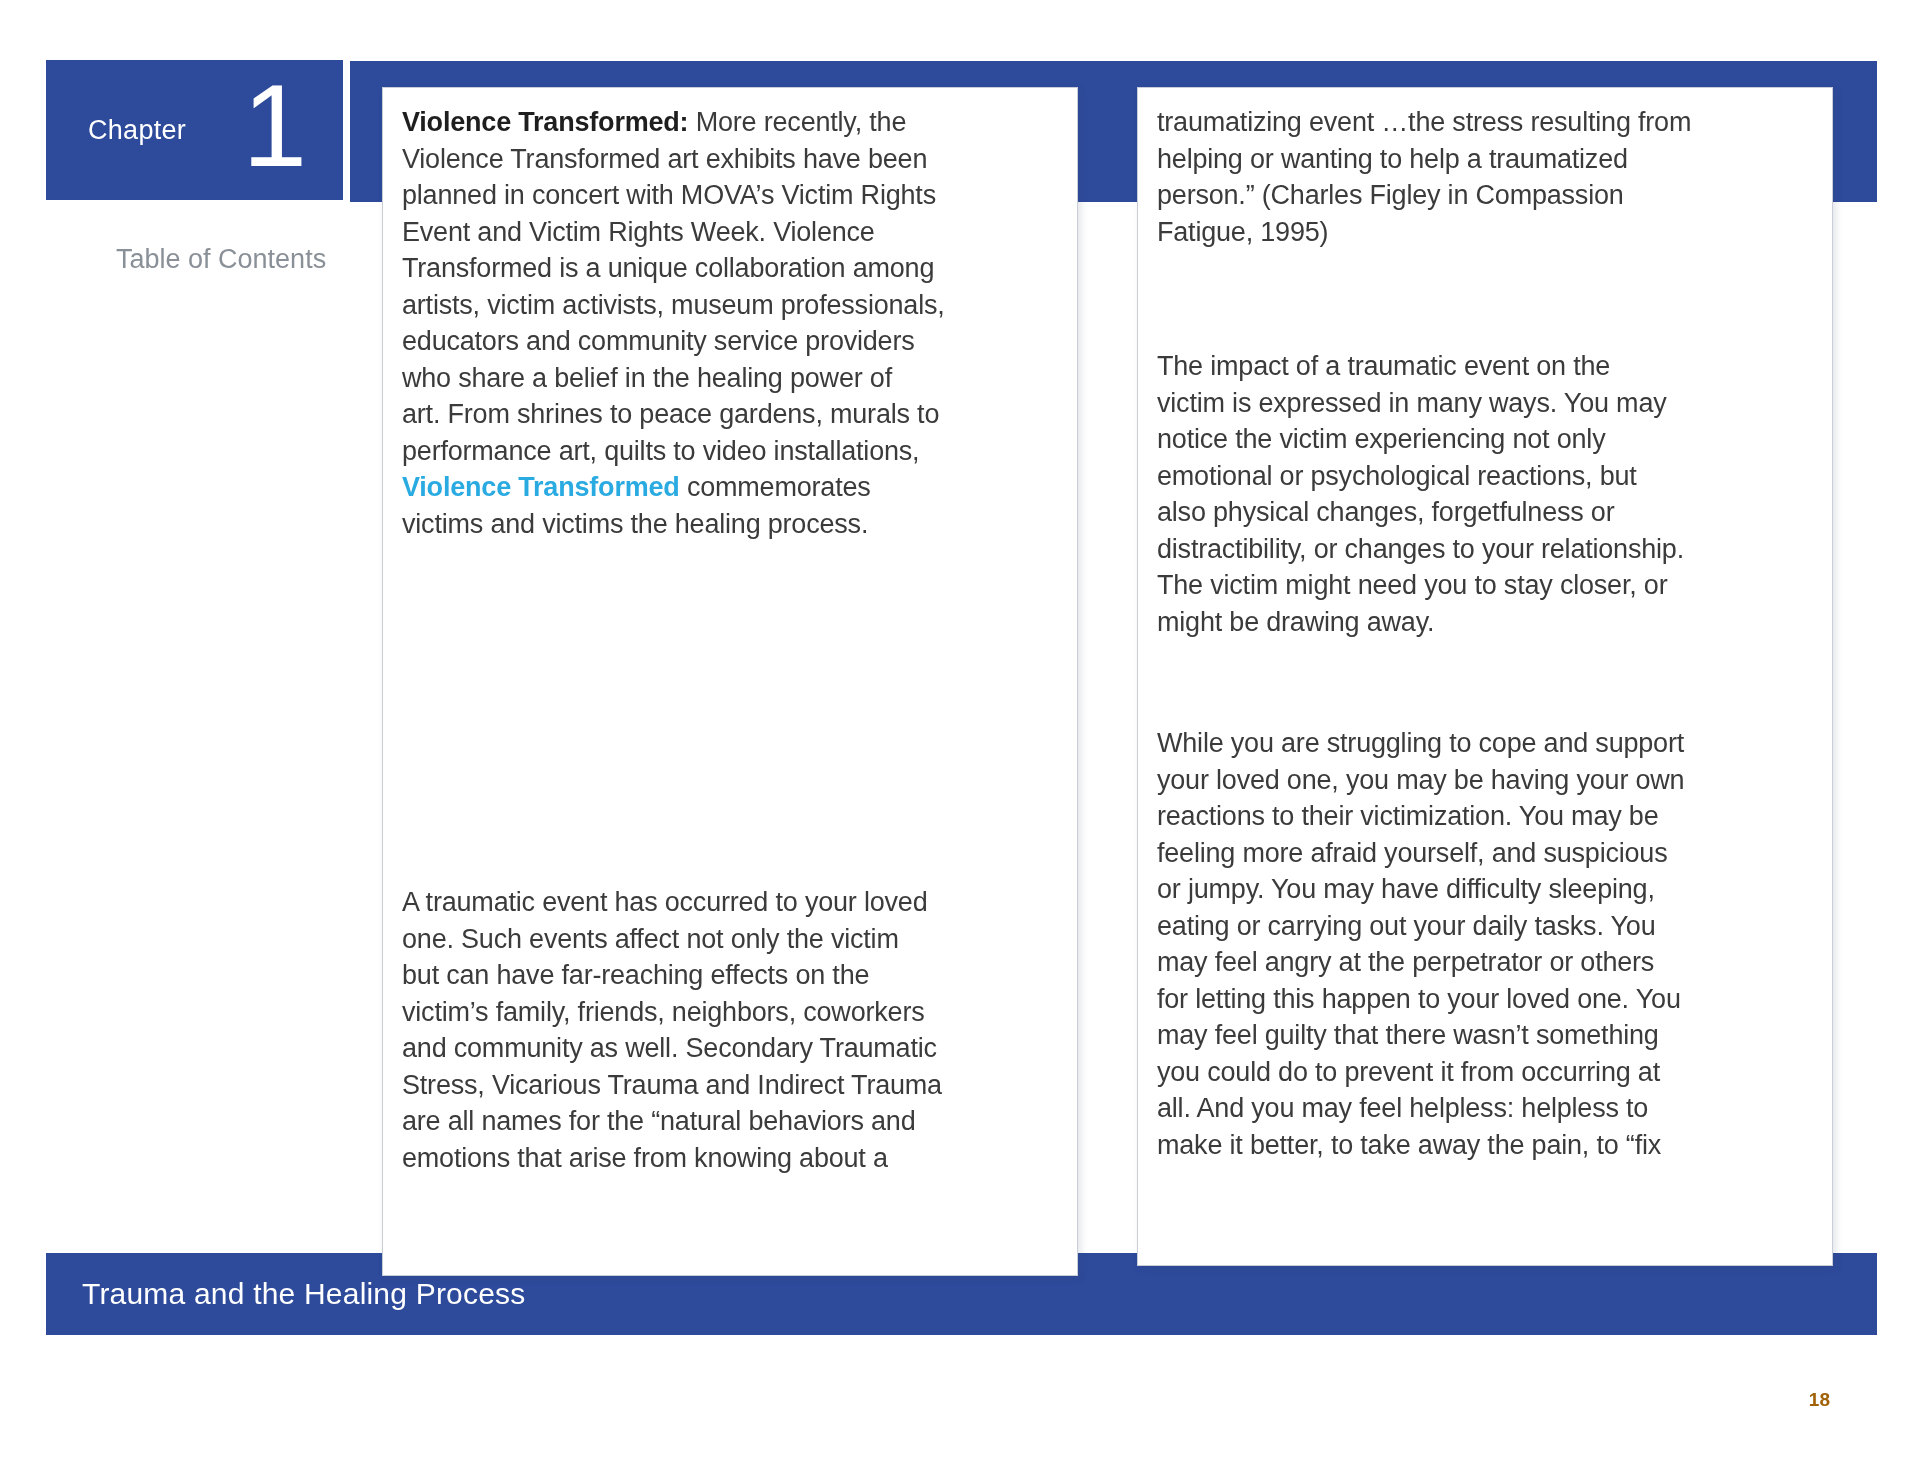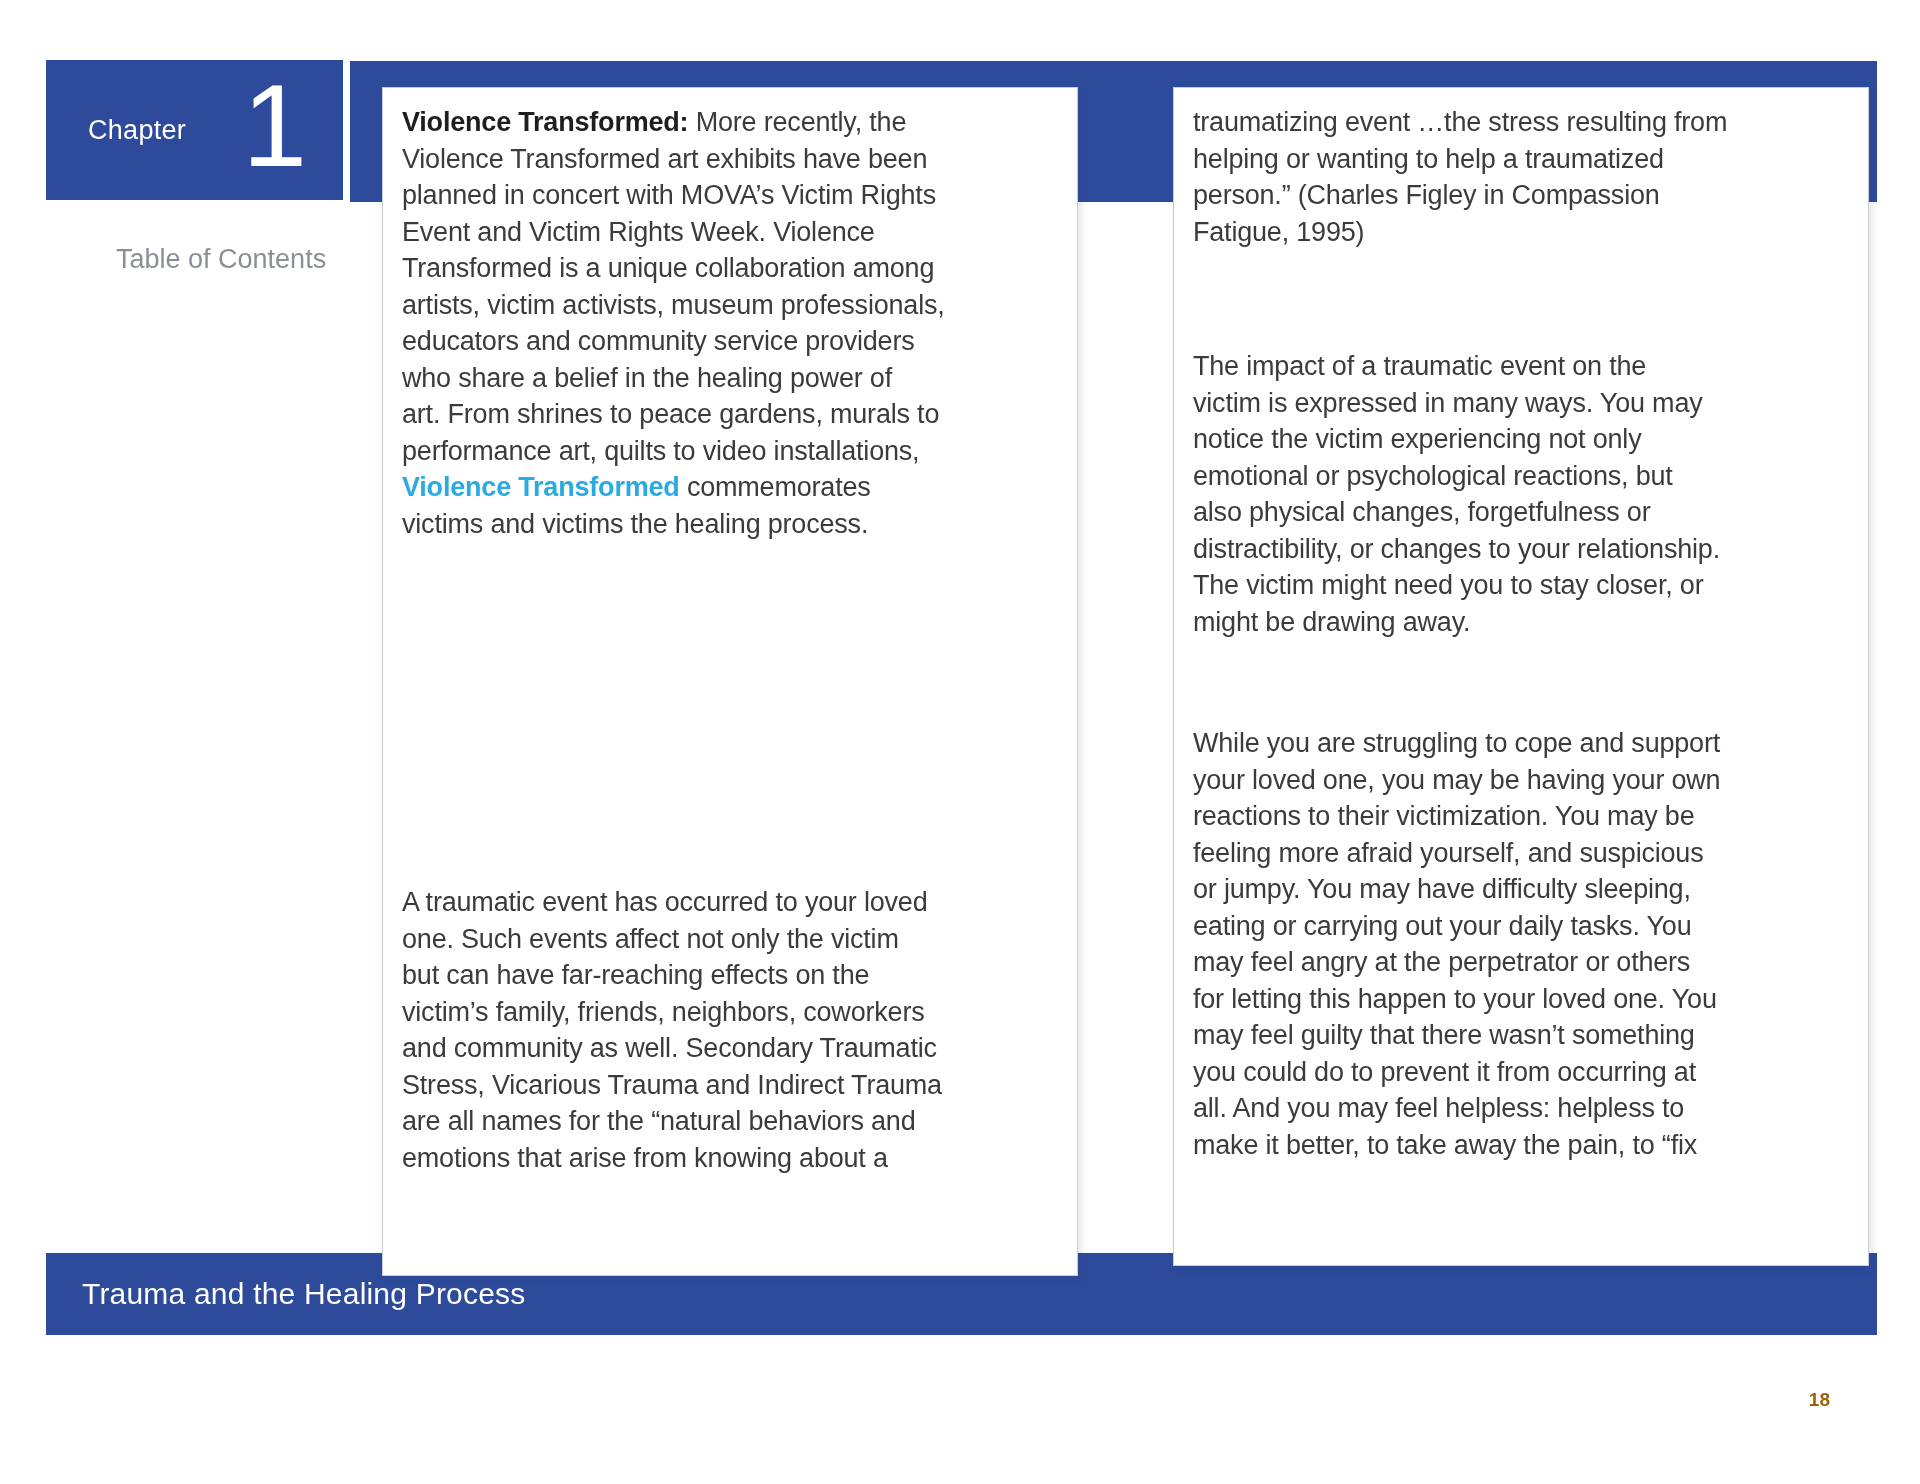--- a/index.html
+++ b/index.html
@@ -26,21 +26,21 @@
     left:72px;top:244px;font-size:27px;color:#8a9097;font-weight:300;
     text-decoration:none;cursor:pointer;z-index:2;margin-left:44px;
   }
 
   
   .card{
     background:#ffffff;border:1px solid #c9cdd7;box-sizing:border-box;
     box-shadow:3px 3px 7px rgba(60,70,100,.14);z-index:2;
   }
   .card-1{left:350px;top:87px;width:696px;height:1189px;margin-left:32px;}
-  .card-2{left:1137px;top:87px;width:696px;height:1179px;margin-left:36px;}
+  .card-2{left:1137px;top:87px;width:696px;height:1179px;}
 
   .card p{
     position:absolute;left:19px;right:18px;margin:0;
     font-size:27px;line-height:36.5px;color:#3b3b3b;font-weight:300;
     white-space:pre-line;letter-spacing:-0.2px;
   }
   .card h2{
     position:absolute;left:19px;right:12px;margin:0;
     font-size:37px;line-height:45px;color:#2847a3;
     font-style:italic;font-weight:bold;white-space:pre-line;letter-spacing:-0.2px;

